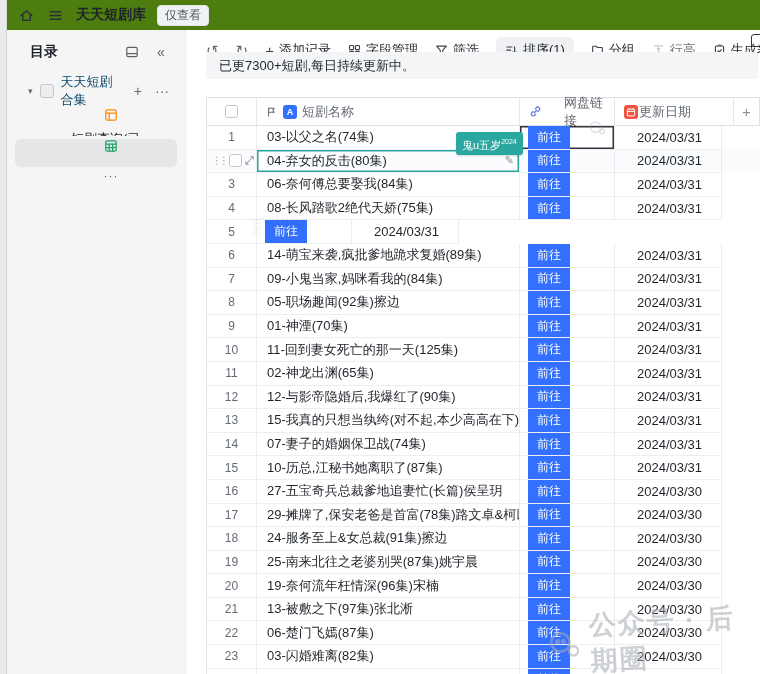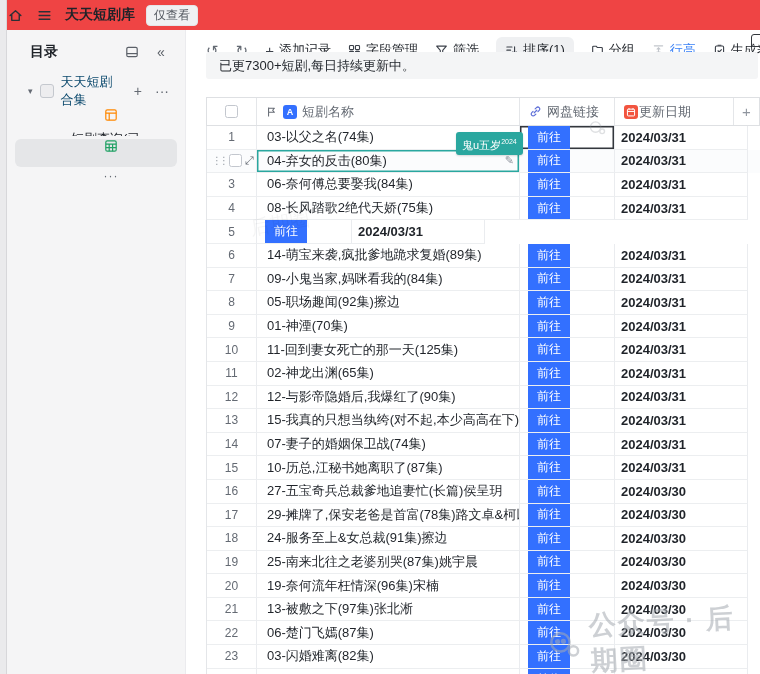--- a/index.html
+++ b/index.html
@@ -7,21 +7,21 @@
   body {
     font-family:"Liberation Sans","DejaVu Sans",sans-serif;
     background:#fff; color:#1f2329; overflow:hidden; position:relative;
     -webkit-font-smoothing:antialiased;
   }
   .edge { position:absolute; left:0; top:0; width:7px; height:674px;
     background:#eaeaec; border-right:1px solid #d7d7da; z-index:6; }
 
   
   .topbar { position:absolute; left:7px; top:0; right:0; height:30px;
-    display:flex; align-items:center; gap:13px; background:#ef4444; z-index:4; }
+    display:flex; align-items:center; gap:13px; padding-left:11px; background:#4d7c0f; z-index:4; }
   .topbar .ticon { width:16px; height:16px; color:#2b2f36; display:flex; align-items:center; justify-content:center; cursor:pointer; }
   .tb-title { font-size:14px; font-weight:bold; color:#1f2329; }
   .tb-badge { font-size:12px; color:#51565e; background:#f0f1f3; border:1px solid #e4e5e8;
     border-radius:4px; padding:1px 7px; margin-left:-2px; }
 
   
   .sidebar { position:absolute; left:7px; top:30px; width:179px; height:644px;
     background:#f5f5f6; border-right:1px solid #ebebee; z-index:3; }
   .sb-head { display:flex; align-items:center; padding:13px 16px 6px 23px; }
   .sb-head-title { font-size:14px; font-weight:bold; flex:1; }
@@ -37,53 +37,53 @@
   .sb-item .label { flex:1; white-space:nowrap; overflow:hidden; }
   .sb-item .more { color:#646a73; letter-spacing:1px; font-size:12px; }
   .fviewicon, .tblicon { width:14px; height:14px; flex:0 0 14px; }
 
   
   .main { position:absolute; left:186px; top:30px; right:0; bottom:0; background:#fff; }
   .toolbar { position:absolute; left:20px; top:5px; height:30px; display:flex; align-items:center;
     gap:17px; font-size:13px; color:#1f2329; white-space:nowrap; }
   .tbtn { display:flex; align-items:center; gap:5px; cursor:pointer; }
   .tbtn .gi { display:flex; align-items:center; color:#3c414a; }
-  .tbtn.disabled { color:#3b82f6;text-align:right; }
+  .tbtn.disabled { color:#737373;text-align:right; }
   .tbtn.disabled .gi { color:#c2c6cc; }
   .tbtn.pill { background:#eff0f2; border-radius:6px; padding:4px 9px; }
   .uicon { font-size:15px; color:#646a73; cursor:pointer; line-height:1; }
   .cuticon { position:absolute; left:565px; top:4px; width:13px; height:13px;
     border:1.5px solid #33373d; border-radius:3px; }
 
   .notice { position:absolute; left:20px; top:22px; right:2px; height:27px; background:#f4f5f6;
     border-radius:3px; font-size:13px; line-height:27px; padding-left:13px; color:#1f2329; }
 
   
   .table { position:absolute; left:20px; top:67px; width:555px; }
   .thead { display:flex; height:29px; border:1px solid #dee0e3; background:#fff; }
   .th { display:flex; align-items:center; font-size:13px; color:#646a73; border-right:1px solid #e4e6e9; }
   .th:last-child { border-right:none; }
   .th.c-sel  { width:50px; justify-content:center; }
   .th.c-name { width:263px; padding-left:9px; gap:5px; }
-  .th.c-link { width:95px; padding-left:9px; gap:5px;font-family:Liberation Serif, serif; }
+  .th.c-link { width:95px; padding-left:9px; gap:22px;font-family:Liberation Serif, serif; }
   .th.c-date { width:119px; padding-left:9px; gap:1px; }
   .th.c-add  { width:26px; justify-content:center; color:#8f959e; font-size:15px; cursor:pointer; border-right:1px solid #dee0e3; }
   .chk { width:13px; height:13px; border:1.3px solid #c3c7ce; border-radius:2.5px; background:#fff; cursor:pointer; }
   .fchip { width:14px; height:14px; border-radius:3px; display:flex; align-items:center; justify-content:center; }
   .fchip.blue { background:#3370ff; color:#fff; font-size:9px; font-weight:bold; }
   .fchip.red  { background:#f2543f; }
   .flagicon { color:#646a73; display:flex; }
   .linkicon { color:#5e6fd8; display:flex; }
 
   .tr { display:flex; height:23.6px; border-left:1px solid #e4e6e9; background:#fff; }
   .td { border-right:1px solid #eaecef; border-bottom:1px solid #eceef0; display:flex; align-items:center; overflow:hidden; }
   .td.c-sel  { width:50px; justify-content:center; font-size:12px; color:#646a73; }
   .td.c-name { width:263px; padding-left:10px; font-size:13px; position:relative; white-space:nowrap; }
   .td.c-link { width:95px; padding-left:8px; }
-  .td.c-date { width:133px; padding-left:6px; font-size:13px;font-weight:bold; }
+  .td.c-date { width:107px; padding-left:22px; font-size:13px; }
   .gobtn { background:#3370ff; color:#fff; border:none; border-radius:4px; font-size:12px;
     padding:12px 9px; cursor:pointer; font-family:inherit; }
   .cell-selected { box-shadow: inset 0 0 0 1.5px #33373d; }
   .cell-collab { box-shadow: inset 0 0 0 1.5px #2aa79f; }
   .tr.active { background:#fbfcfd; }
   .rowctrl { display:flex; align-items:center; gap:3px; width:100%; padding-left:3px; justify-content:center; }
   .draghandle { color:#9aa0a8; font-size:10px; letter-spacing:-3px; cursor:grab; }
   .expandico { color:#646a73; font-size:11px; cursor:pointer; }
   .pencil { position:absolute; right:5px; color:#8f959e; font-size:11px; }
 

